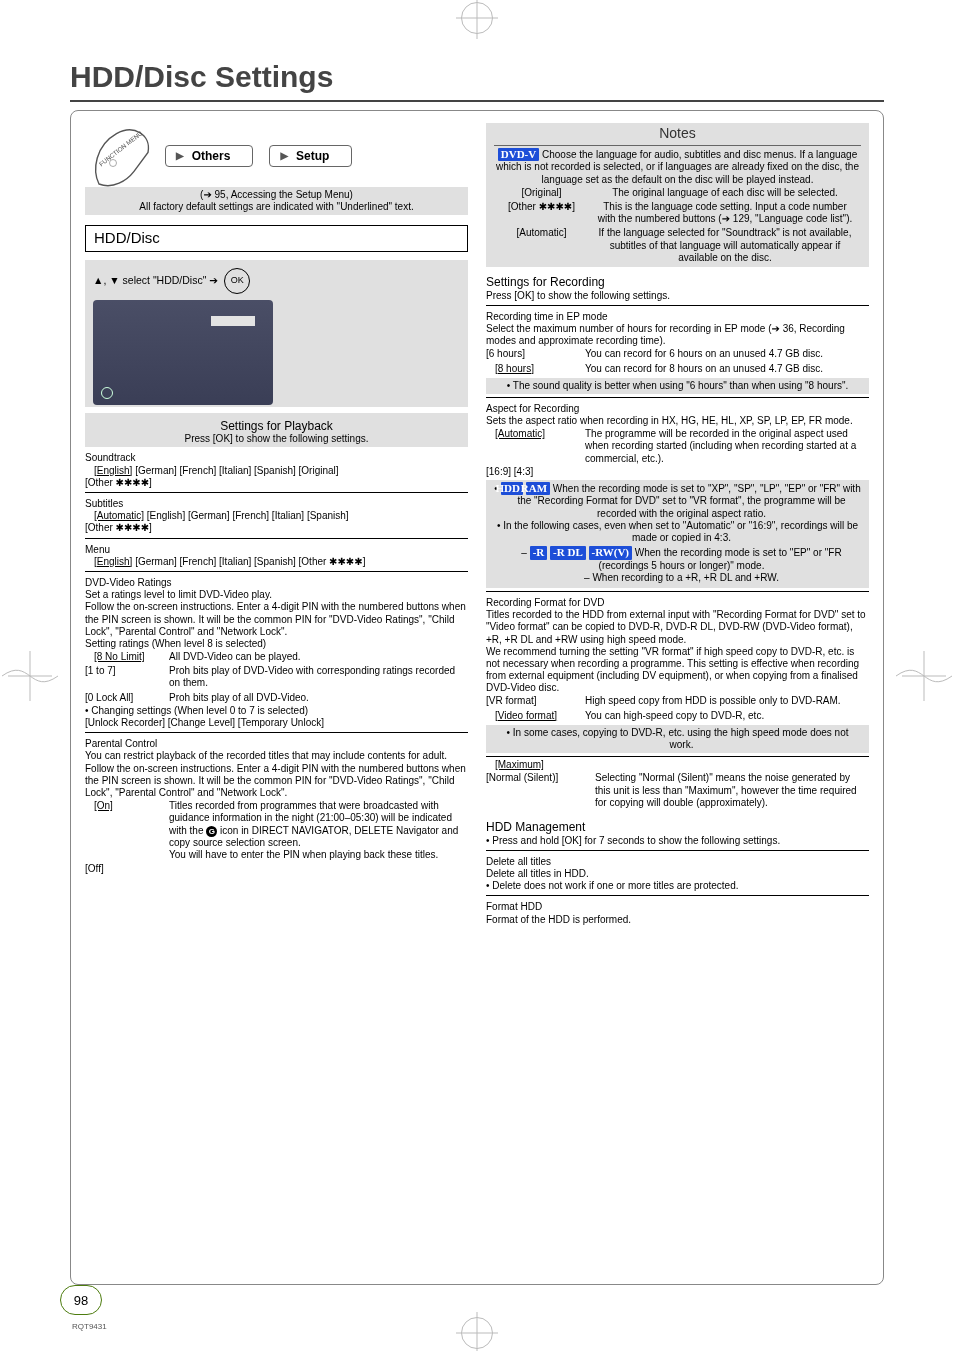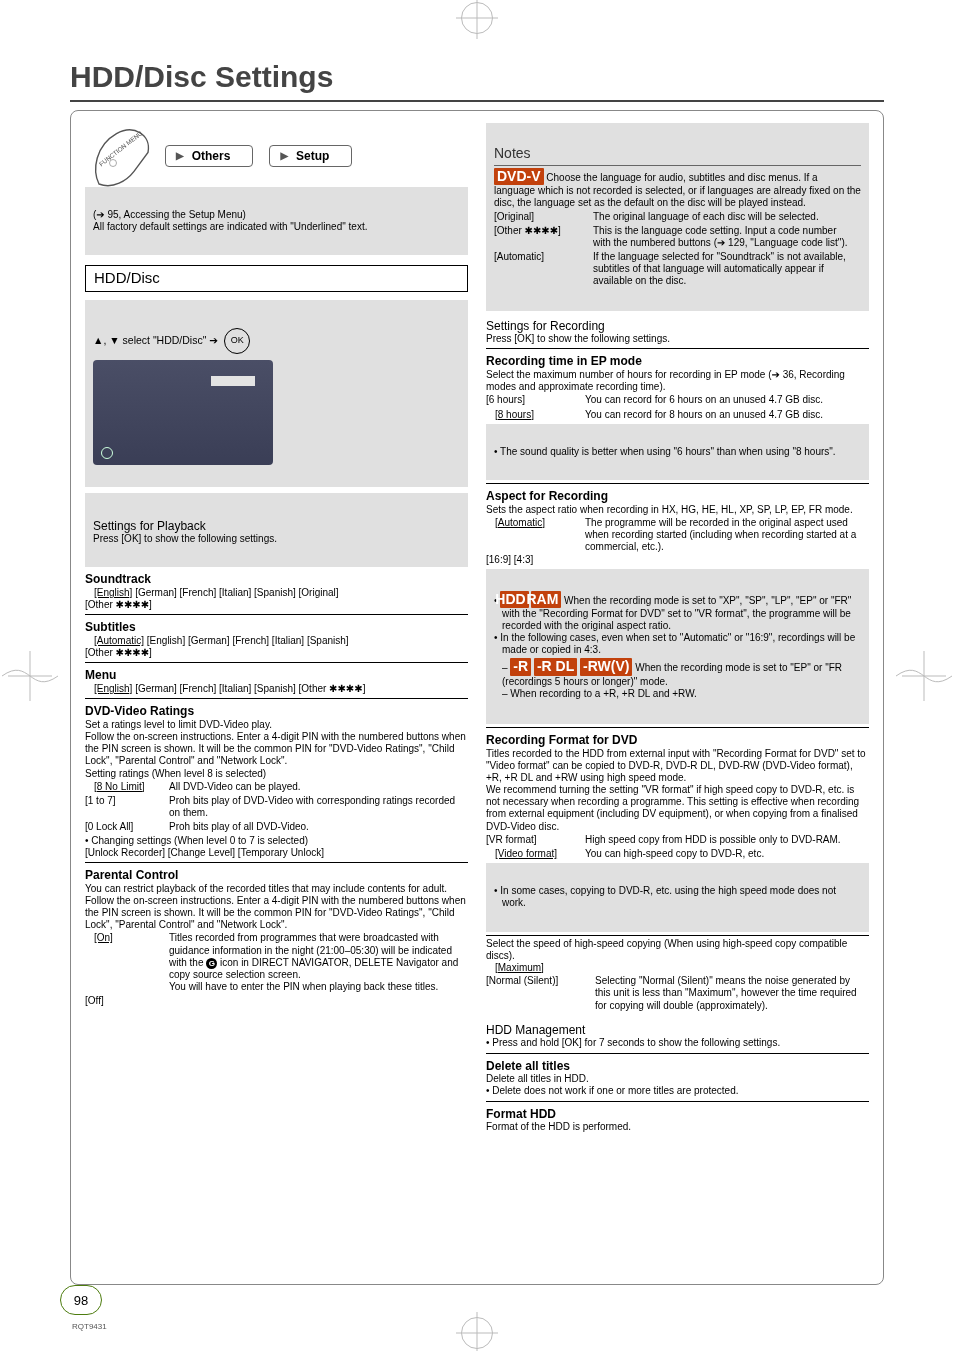--- a/index.html
+++ b/index.html
@@ -56,22 +56,23 @@
   .hr {
     border: none;
     border-top: 1px solid #000;
     margin: 3px 0 2px 0;
   }
   .hr.thin {
     border-top: 1px solid #666;
   }
   .shaded {
     background: #e0e0e0;
-    padding: 22px 8px;
+    padding: 2px 8px;
     margin: 2px 0;
+    text-align: center;
   }
   .menu-remote {
     display: flex;
     align-items: center;
     gap: 10px;
   }
   .remote-svg {
     width: 70px;
     height: 70px;
   }
@@ -137,48 +138,49 @@
   }
   .tv-screen .return .circ {
     display:inline-block;
     width:10px;height:10px;
     border-radius:50%;
     border:1px solid #cfd;
     vertical-align:middle;
     margin-right:2px;
   }
   .sub-bold {
-    font-weight: bold;
-    font-size: 12px;
+    font-weight: normal;
+    font-size: 10px;
     margin-top: 5px;
   }
   .under { text-decoration: underline; padding-left: 9px; }
   table.kv {
     border-collapse: collapse;
     width: 100%;
     font-size: 10px;
   }
   table.kv td {
     vertical-align: top;
     padding: 1px 4px 1px 0;
   }
   table.kv td.k { width: 80px; white-space: nowrap; }
   table.kv.wide td.k { width: 95px; }
   .notes-title {
     font-size: 14px;
     color:#333;
   }
   .badge {
     display:inline-block;
-    background:#c2410c;
+    background:#1d4ed8;
     color:#fff;
-    font-size:14px;
+    font-size:11px;
     padding:0 3px;
     border-radius:1px;
     font-weight:bold;
+    font-family:Liberation Serif, serif;
   }
   .g-icon {
     display:inline-flex;
     width:11px;height:11px;
     border-radius:50%;
     background:#000;
     color:#fff;
     font-size:8px;
     align-items:center;
     justify-content:center;
@@ -438,21 +440,20 @@
                 <td class="k"><span class="under">[Video format]</span></td>
                 <td>You can high-speed copy to DVD-R, etc.</td>
               </tr>
         </tbody>
           </table>
         <div class="shaded">
           <div class="bullet">• In some cases, copying to DVD-R, etc. using the high speed mode does not work.</div>
         </div>
         <hr class="hr">
 
-        <div>Select the speed of high-speed copying (When using high-speed copy compatible discs).</div>
         <div><span class="under">[Maximum]</span></div>
         <table class="kv wide">
           <tbody>
               <tr>
                 <td class="k" style="width:105px;">[Normal (Silent)]</td>
                 <td>Selecting "Normal (Silent)" means the noise generated by this unit is less than "Maximum", however the time required for copying will double (approximately).</td>
               </tr>
         </tbody>
           </table>
 

